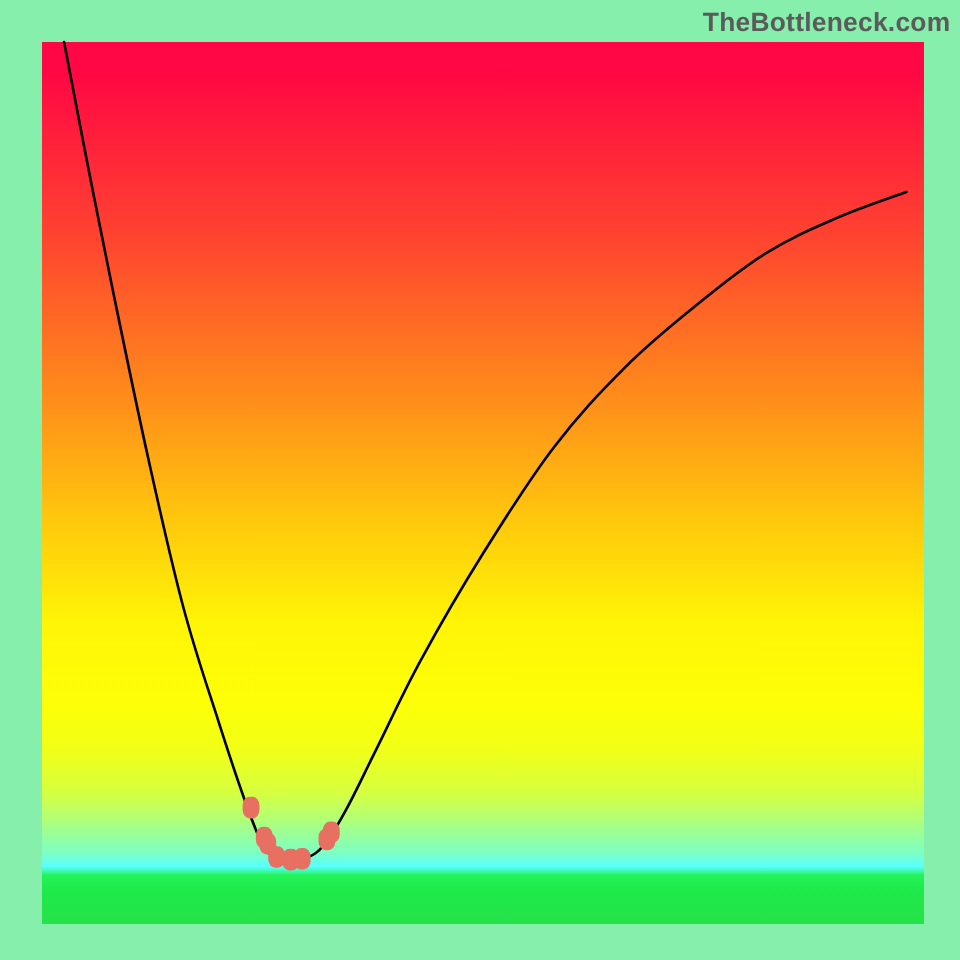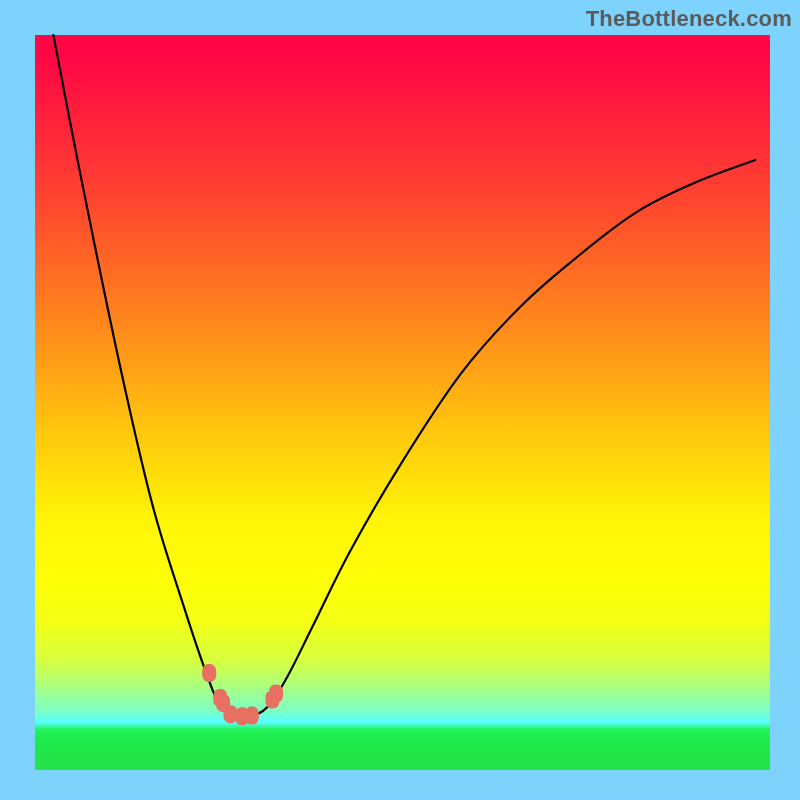--- a/index.html
+++ b/index.html
@@ -7,21 +7,21 @@
     padding: 0;
     width: 800px;
     height: 800px;
     background: #000000;
     overflow: hidden;
   }
   .frame {
     position: absolute;
     left: 0; top: 0;
     width: 800px; height: 800px;
-    background: #7dd3fc;
+    background: #86efac;
   }
   .plot-area {
     position: absolute;
     left: 35px;
     top: 35px;
     width: 735px;
     height: 735px;
     
     background: linear-gradient(
       to bottom,

